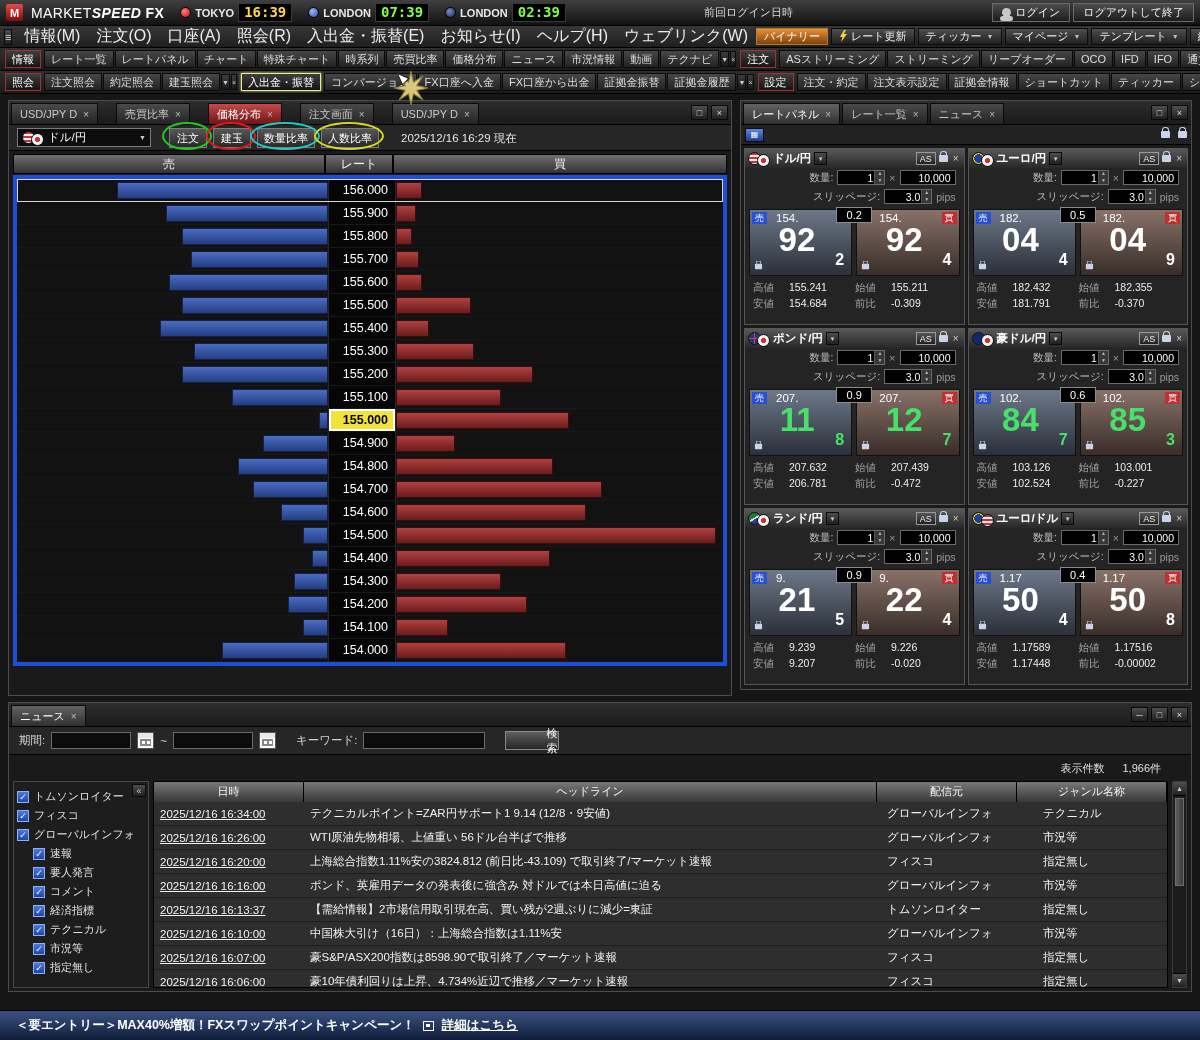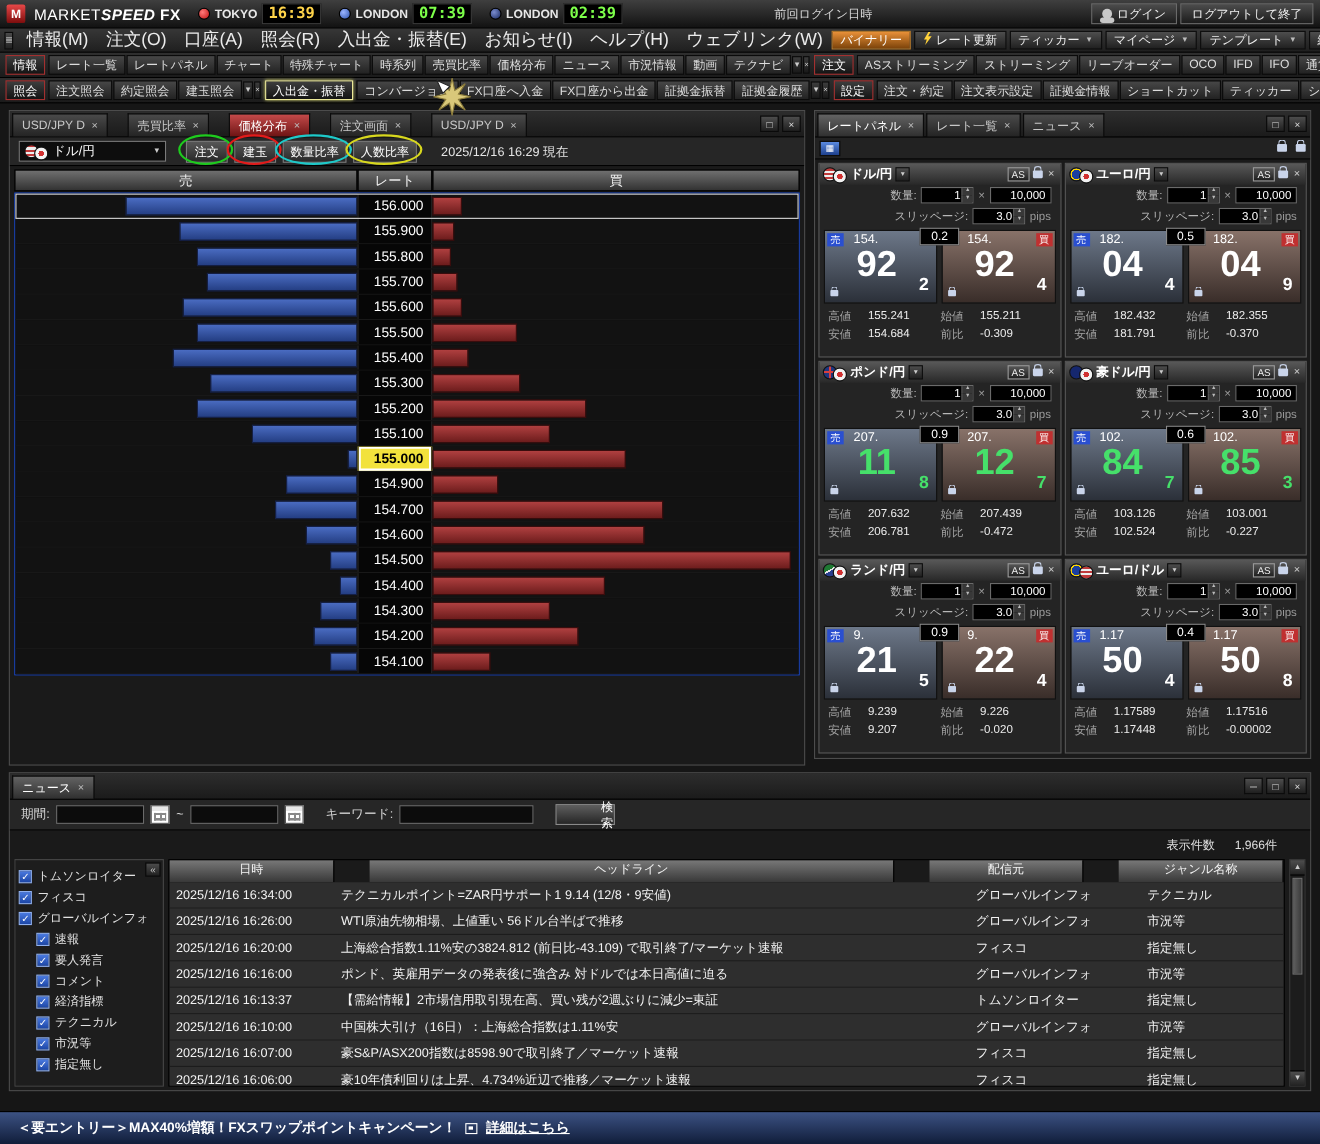--- a/index.html
+++ b/index.html
@@ -60,21 +60,21 @@
 
 
 .dist-controls{height:26px;background:#262626;border-bottom:1px solid #000;position:relative;}
 .pair-select{position:absolute;left:8px;top:3px;width:134px;height:19px;background:#0d0d0d;border:1px solid #7a7a7a;display:flex;align-items:center;gap:4px;padding:0 4px;color:#fff;font-size:11.5px;}
 .pair-select .dn{margin-left:auto;font-size:7px;color:#ccc;}
 .ctrl-btn{position:absolute;top:3px;height:20px;background:linear-gradient(#575757,#282828);border:1px solid #7c7c7c;color:#fff;font-size:11px;display:flex;align-items:center;justify-content:center;white-space:nowrap;}
 .dist-time{position:absolute;left:392px;top:6px;color:#e5e5e5;font-size:11.5px;white-space:nowrap;}
 .chart-head{display:flex;height:20px;margin:3px 4px 0;gap:0;}
 .hc{background:linear-gradient(#707070,#323232);border:1px solid #000;color:#f2f2f2;display:flex;align-items:center;justify-content:center;font-size:12px;}
 .hc.sell{width:312px;}.hc.rate{width:68px;}.hc.buy{flex:1;}
-.chart-body{margin:1px 4px;background:#0b0b0b;border:1px solid #1d4ed8;}
+.chart-body{margin:1px 4px;background:#0b0b0b;border:4px solid #1d4ed8;}
 .chart-row{display:flex;height:23px;border-bottom:1px solid #181818;align-items:center;background:#121212;}
 .chart-row.sel{outline:1px solid #d8d8d8;outline-offset:-1px;}
 .cr-sell{width:311px;height:100%;display:flex;justify-content:flex-end;align-items:center;}
 .cr-rate{width:68px;height:100%;background:#060606;border-left:1px solid #262626;border-right:1px solid #262626;color:#fff;display:flex;align-items:center;justify-content:flex-end;padding-right:7px;font-size:12.5px;}
 .cr-rate.hi{background:#f2e23c;color:#000;font-weight:bold;box-shadow:inset 0 0 0 2px #fff;}
 .cr-buy{flex:1;height:100%;display:flex;align-items:center;}
 .bar{height:17px;}
 .bar.s{background:linear-gradient(#4a6cc2,#243e83);border:1px solid #152046;}
 .bar.b{background:linear-gradient(#b04040,#6c1c1c);border:1px solid #390d0d;}
 
@@ -135,26 +135,26 @@
 .search-btn{width:54px;height:19px;background:linear-gradient(#5e5e5e,#262626);border:1px solid #8a8a8a;color:#fff;display:flex;align-items:center;justify-content:center;font-size:11px;padding-left:40px;}
 .count-line{position:absolute;right:30px;top:58px;color:#e0e0e0;font-size:11px;display:flex;gap:18px;}
 .news-body{position:absolute;left:4px;right:4px;top:78px;bottom:3px;display:flex;gap:4px;overflow:hidden;}
 .sources{width:136px;background:#1d1d1d;border:1px solid #484848;position:relative;padding:5px 3px;overflow:hidden;}
 .src-collapse{position:absolute;right:2px;top:2px;width:14px;height:13px;background:linear-gradient(#4c4c4c,#202020);border:1px solid #0a0a0a;color:#ccc;font-size:9px;display:flex;align-items:center;justify-content:center;}
 .src-row{display:flex;align-items:center;gap:5px;height:19px;}
 .src-row.child{padding-left:16px;}
 .cb{width:12px;height:12px;background:linear-gradient(#4a7ae0,#1c46a6);border:1px solid #8fb0f0;color:#fff;font-size:9px;line-height:11px;text-align:center;flex:none;}
 .src-lb{color:#e2e2e2;font-size:11px;white-space:nowrap;}
 .news-table{flex:1;display:flex;flex-direction:column;overflow:hidden;border:1px solid #000;}
-.nh-row{display:grid;grid-template-columns:150px 1fr 140px 150px;height:20px;flex:none;gap:32px;}
+.nh-row{display:grid;grid-template-columns:150px 1fr 140px 150px;height:20px;flex:none;}
 .nh-cell{background:linear-gradient(#787878,#383838);border-right:1px solid #000;color:#f5f5f5;text-align:center;font-size:11px;line-height:19px;}
 .news-rows{flex:1;overflow:hidden;background:#242424;}
 .news-row{display:grid;grid-template-columns:150px 1fr 140px 150px;height:24px;align-items:center;border-bottom:1px solid #1c1c1c;background:#2e2e2e;color:#f2f2f2;font-size:11.5px;}
 .nc{overflow:hidden;white-space:nowrap;text-overflow:ellipsis;}
-.nc.time{padding-left:6px;}
+.nc.time{padding-left:6px;text-decoration:underline;}
 .nc.head{padding-left:6px;}
 .nc.src{padding-left:10px;}
 .nc.gen{padding-left:26px;}
 .news-scroll{width:15px;background:#1c1c1c;border:1px solid #3a3a3a;display:flex;flex-direction:column;}
 .ns-btn{height:14px;background:linear-gradient(#4e4e4e,#222);border-bottom:1px solid #000;color:#ccc;font-size:7px;display:flex;align-items:center;justify-content:center;}
 .ns-btn.bottom{margin-top:auto;border-top:1px solid #000;border-bottom:none;}
 .ns-thumb{height:88px;margin:2px;background:linear-gradient(90deg,#5e5e5e,#3c3c3c);border:1px solid #707070;}
 
 
 .campaign{position:absolute;left:0;bottom:0;width:100%;height:30px;background:linear-gradient(#3c5283,#101d3a);border-top:1px solid #000;display:flex;align-items:center;padding:0 16px;color:#fff;font-weight:bold;font-size:12.5px;gap:8px;}
@@ -453,20 +453,29 @@
           <div class="cr-sell">
             <div class="bar s" style="width: 21%;"></div>
           </div>
           <div class="cr-rate">154.900</div>
           <div class="cr-buy">
             <div class="bar b" style="width: 18%;"></div>
           </div>
         </div>
         <div class="chart-row">
           <div class="cr-sell">
+            <div class="bar s" style="width: 29%;"></div>
+          </div>
+          <div class="cr-rate">154.800</div>
+          <div class="cr-buy">
+            <div class="bar b" style="width: 48%;"></div>
+          </div>
+        </div>
+        <div class="chart-row">
+          <div class="cr-sell">
             <div class="bar s" style="width: 24%;"></div>
           </div>
           <div class="cr-rate">154.700</div>
           <div class="cr-buy">
             <div class="bar b" style="width: 63%;"></div>
           </div>
         </div>
         <div class="chart-row">
           <div class="cr-sell">
             <div class="bar s" style="width: 15%;"></div>
@@ -512,20 +521,29 @@
             <div class="bar b" style="width: 40%;"></div>
           </div>
         </div>
         <div class="chart-row">
           <div class="cr-sell">
             <div class="bar s" style="width: 8%;"></div>
           </div>
           <div class="cr-rate">154.100</div>
           <div class="cr-buy">
             <div class="bar b" style="width: 16%;"></div>
+          </div>
+        </div>
+        <div class="chart-row">
+          <div class="cr-sell">
+            <div class="bar s" style="width: 34%;"></div>
+          </div>
+          <div class="cr-rate">154.000</div>
+          <div class="cr-buy">
+            <div class="bar b" style="width: 52%;"></div>
           </div>
         </div>
       </div>
   </section>
 
   <section class="window rate-panel">
     <div class="tabbar">
       <span style="display:flex;gap:2px;align-items:flex-end;">
           <span class="tab active-gray">
             <span class="tlbl">レートパネル</span>

